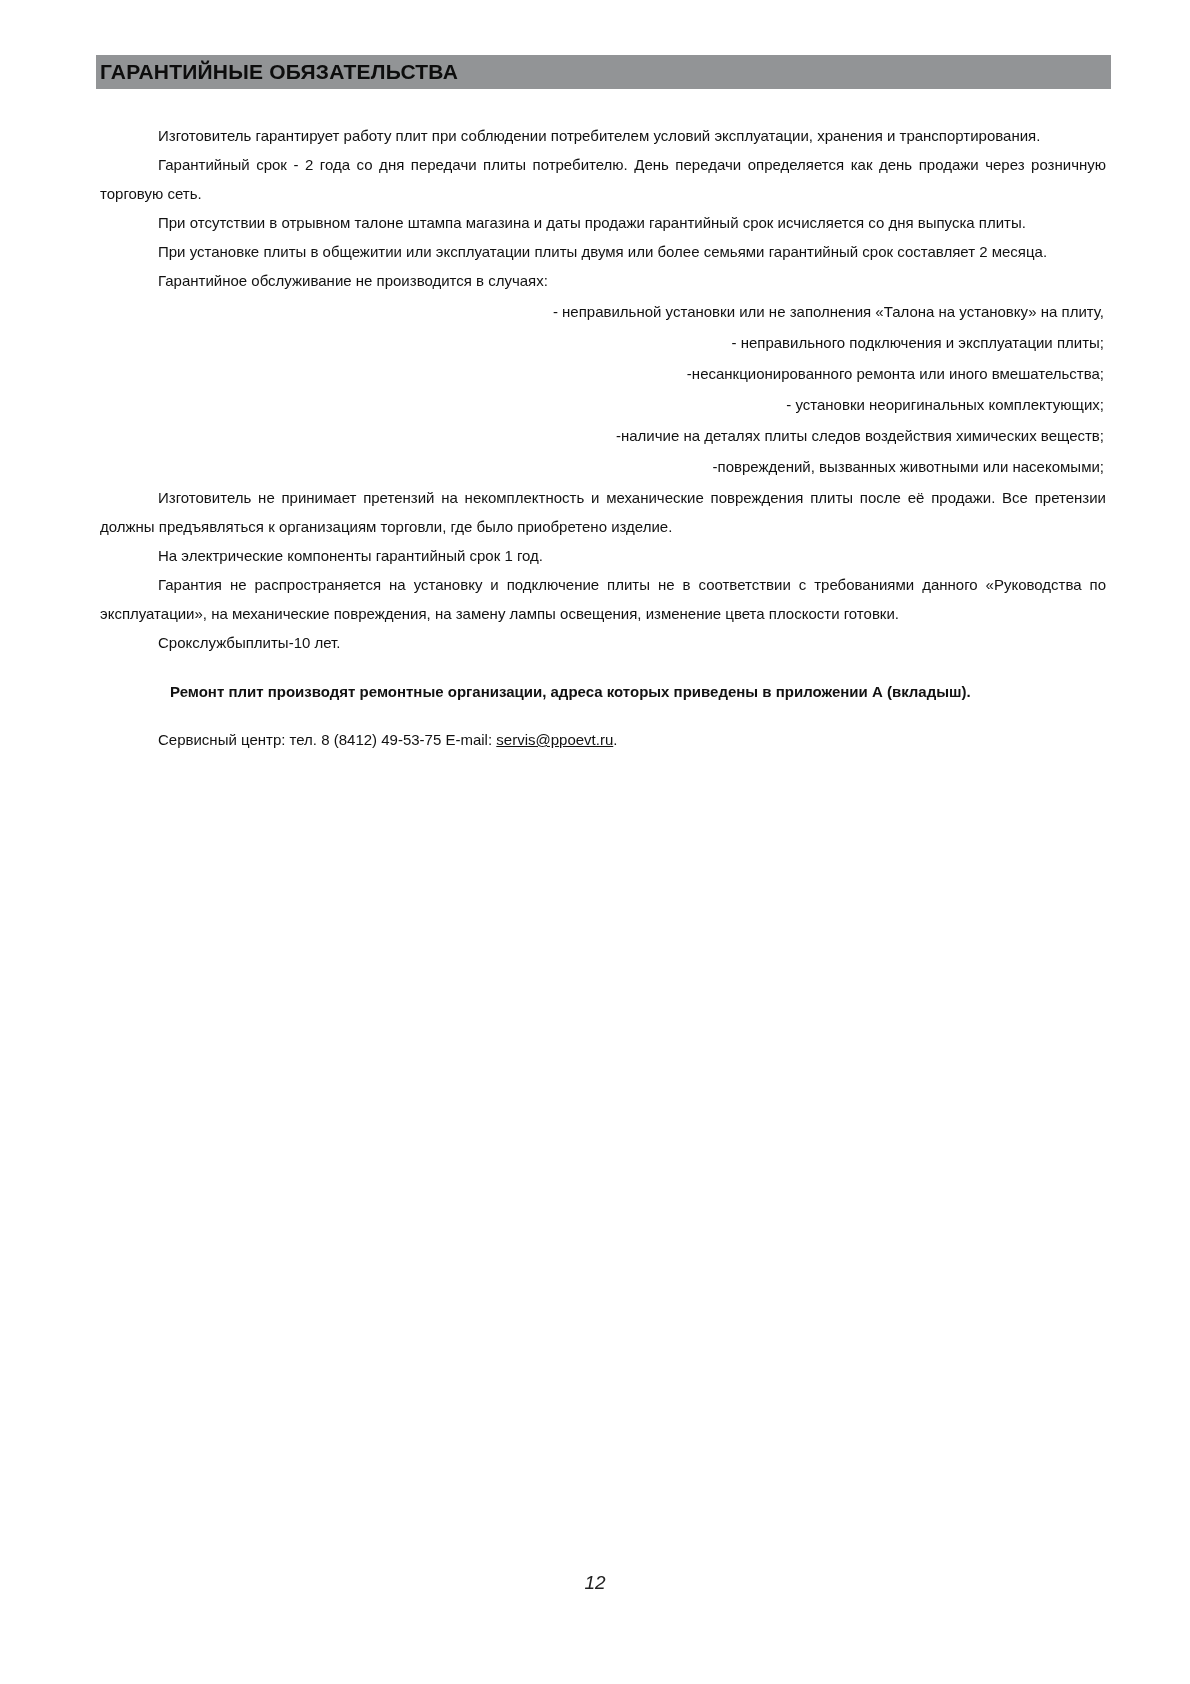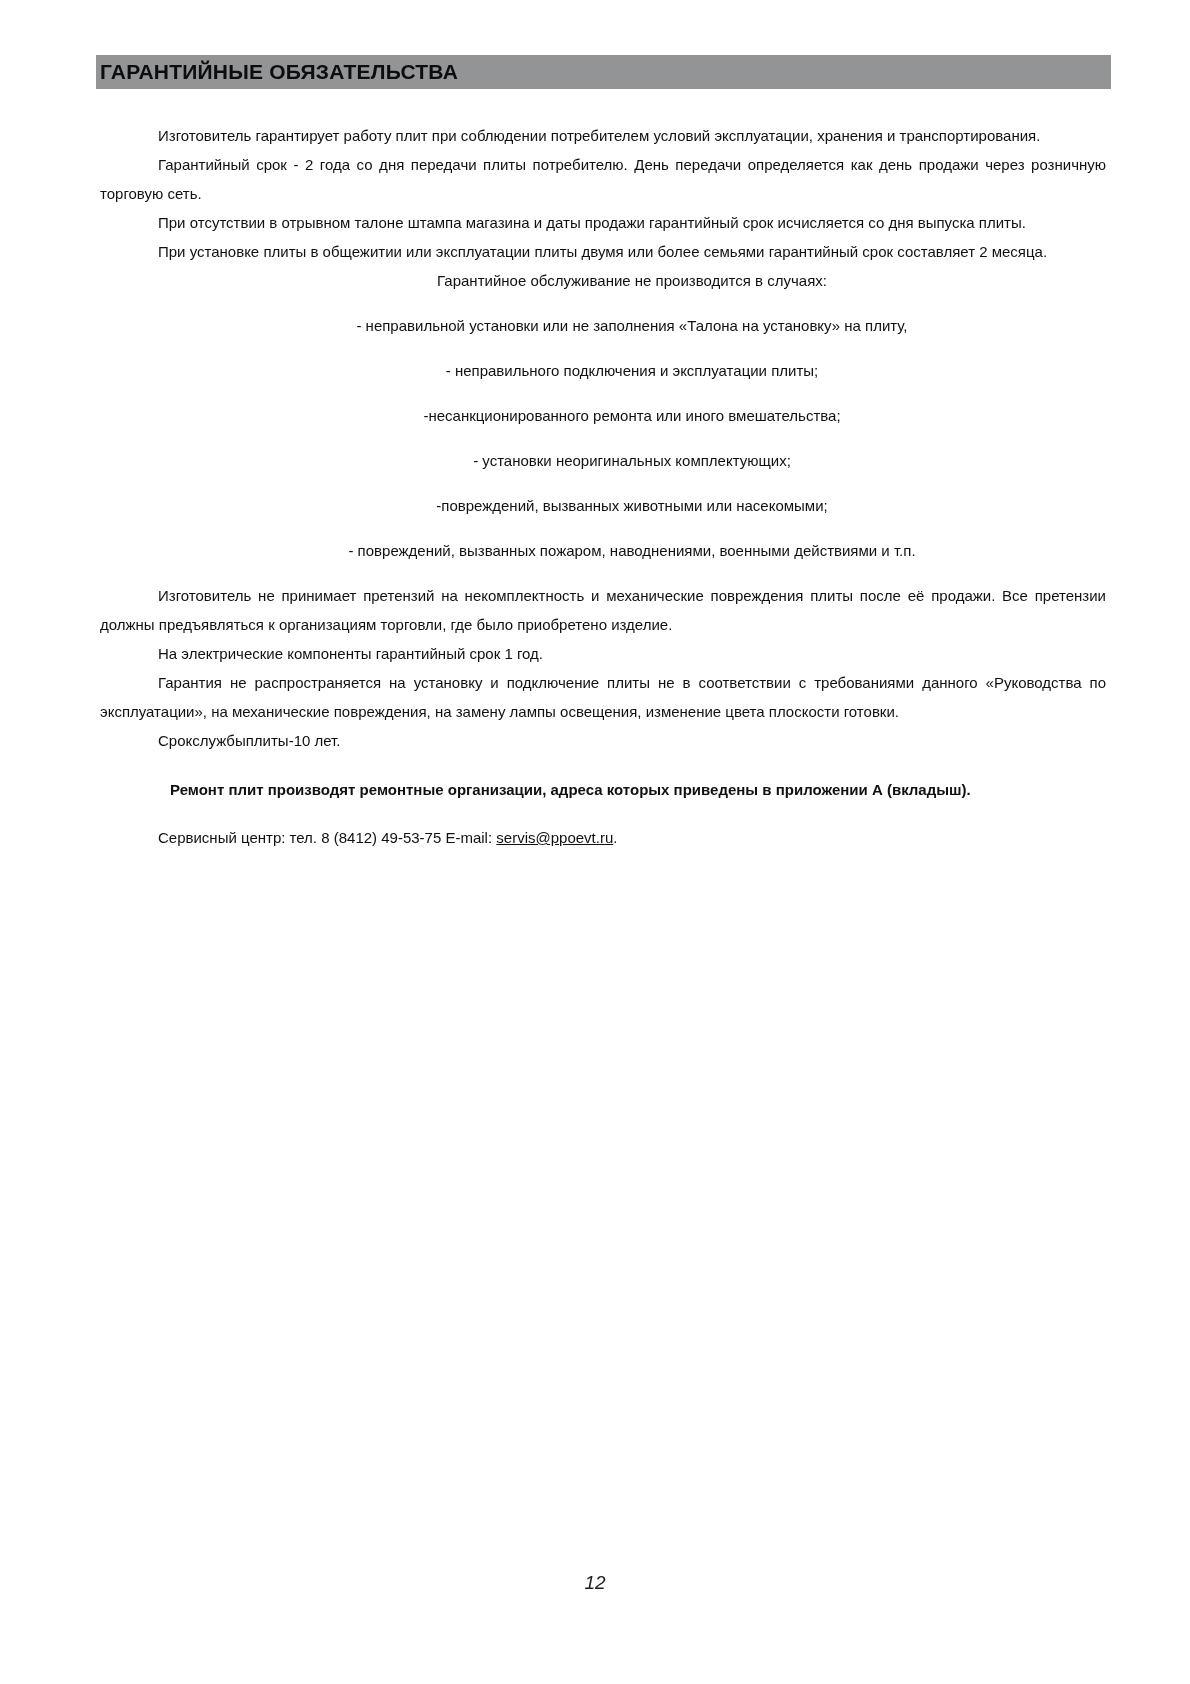--- a/index.html
+++ b/index.html
@@ -50,31 +50,31 @@
     font-size: 15px;
     line-height: 29px;
   }
   .para {
     margin: 0;
     text-align: justify;
     text-indent: 58px;
   }
   .para.noindent-list {
     text-indent: 58px;
-    text-align: center;
+    text-align: left;
   }
   .list {
     margin: 0;
     padding: 0;
     list-style: none;
   }
   .list li {
-    margin: 16px;
+    margin: 2px;
     padding-left: 58px;
-    text-align: center;
+    text-align: right;
   }
   .bold-para {
     margin: 20px 0 0 12px;
     text-align: justify;
     text-indent: 58px;
     font-weight: bold;
     text-align-last: left;
   }
   .service-line {
     margin: 19px 0 0 0;
@@ -110,22 +110,22 @@
     <p class="para">Гарантийный срок - 2 года со дня передачи плиты потребителю. День передачи определяется как день продажи через розничную торговую сеть.</p>
     <p class="para">При отсутствии в отрывном талоне штампа магазина и даты продажи гарантийный срок исчисляется со дня выпуска плиты.</p>
     <p class="para">При установке плиты в общежитии или эксплуатации плиты двумя или более семьями гарантийный срок составляет 2 месяца.</p>
     <p class="para noindent-list">Гарантийное обслуживание не производится в случаях:</p>
 
     <ul class="list">
       <li>- неправильной установки или не заполнения «Талона на установку» на плиту,</li>
       <li>- неправильного подключения и эксплуатации плиты;</li>
       <li>-несанкционированного ремонта или иного вмешательства;</li>
       <li>- установки  неоригинальных комплектующих;</li>
+      <li>-наличие на деталях плиты следов воздействия химических веществ;</li>
       <li>-повреждений, вызванных животными или насекомыми;</li>
-      <li>- повреждений, вызванных пожаром, наводнениями, военными действиями и т.п.</li>
     </ul>
 
     <p class="para">Изготовитель не принимает претензий на некомплектность и механические повреждения плиты после её продажи. Все претензии должны предъявляться к организациям торговли, где было приобретено изделие.</p>
     <p class="para">На электрические компоненты гарантийный срок 1 год.</p>
     <p class="para">Гарантия не распространяется на установку и подключение плиты не в соответствии с требованиями данного «Руководства по эксплуатации», на механические повреждения, на замену лампы освещения, изменение цвета плоскости готовки.</p>
     <p class="para">Срокслужбыплиты-10 лет.</p>
 
     <p class="bold-para">Ремонт плит производят  ремонтные организации, адреса которых приведены в приложении А (вкладыш).</p>
 
     <p class="service-line"><span>Сервисный центр: тел. 8 (8412) 49-53-75 E-mail: </span><a class="email-link">servis@ppoevt.ru</a><span>.</span></p>

